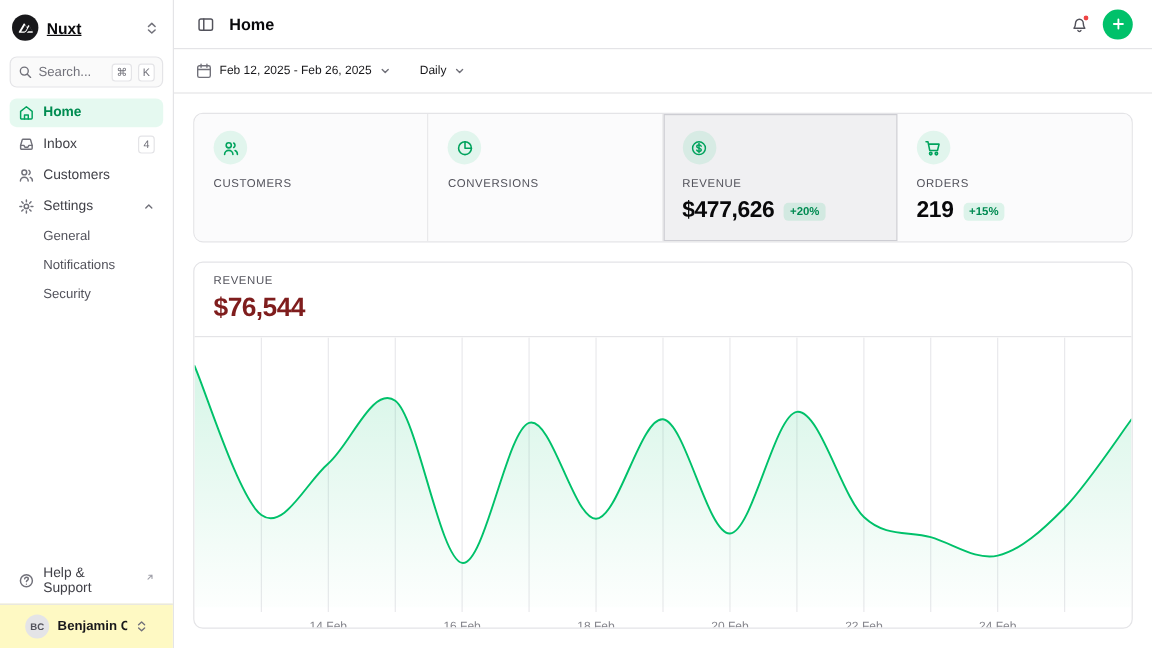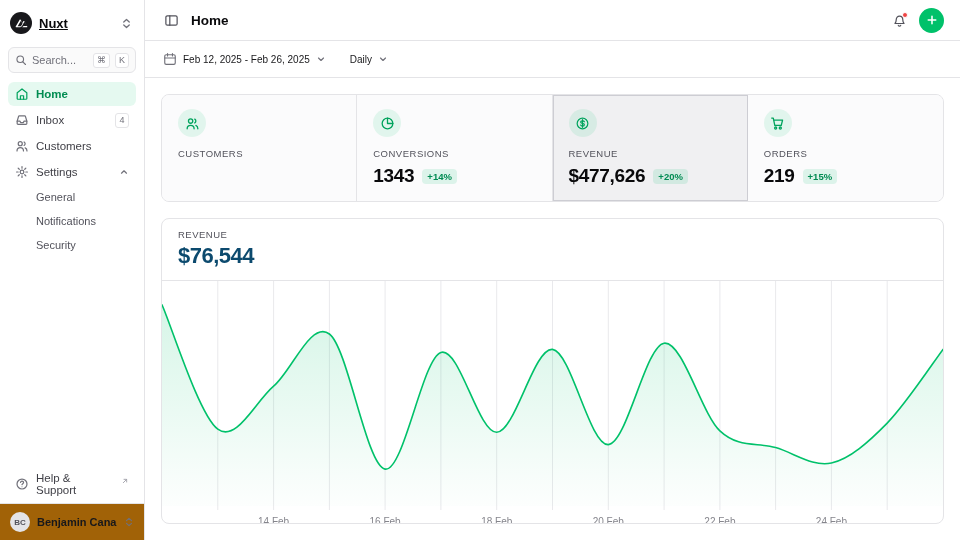--- a/index.html
+++ b/index.html
@@ -46,22 +46,22 @@
     display:flex; align-items:center; height:22px; padding:0 7px 0 28px;
     border-radius:6px; font-size:11px; color:#52525b; cursor:pointer;
   }
   .sb-spacer { flex:1; }
   .foot-item {
     display:flex; align-items:center; gap:7px; height:24px; padding:0 7px;
     border-radius:6px; font-size:11.5px; color:#3f3f46; cursor:pointer; font-weight:500;
   }
   .ext { color:#a1a1aa; margin-left:1px; margin-bottom:6px; }
   .user-row {
-    border-top:1px solid #e4e4e7; margin:7px -8px 0; padding:8px 10px;
-    display:flex; align-items:center; gap:7px; cursor:pointer; background:#a16207;
+    border-top:1px solid #e4e4e7; margin:7px -8px 0; padding:8px 21px;
+    display:flex; align-items:center; gap:7px; cursor:pointer; background:#fef9c3;
   }
   .avatar {
     width:20px; height:20px; border-radius:50%; background:#e4e4e7; color:#52525b;
     font-size:8px; font-weight:700; display:flex; align-items:center; justify-content:center; flex:none;
   }
   .user-name { font-size:11px; font-weight:600; color:#18181b; flex:1; white-space:nowrap; overflow:hidden; }
 
   
   .main { flex:1; min-width:0; display:flex; flex-direction:column; }
   .topbar {
@@ -111,21 +111,21 @@
     padding:2px 5px; border-radius:4px;
   }
 
   
   .chart-card {
     flex:1; min-height:0; border:1px solid #e4e4e7; border-radius:8px;
     display:flex; flex-direction:column; overflow:hidden; background:#fff;
   }
   .chart-head { padding:10px 16px 11px; border-bottom:1px solid #e4e4e7; }
   .chart-label { font-size:9.5px; letter-spacing:0.5px; color:#52525b; text-transform:uppercase; font-weight:500; margin-bottom:3px; }
-  .chart-value { font-size:22px; font-weight:700; letter-spacing:-0.5px; color:#0c4a6e; }
+  .chart-value { font-size:22px; font-weight:700; letter-spacing:-0.5px; color:#7f1d1d; }
   .chart-body { flex:1; min-height:0; overflow:hidden; cursor:crosshair; }
 </style>
 </head>
 <body>
 
 <aside class="sidebar">
 
   <div class="sb-top">
     <span class="logo-circle">
       <svg viewBox="0 0 24 24" width="13" height="13">
@@ -308,24 +308,20 @@
       </div>
 
       <div class="stat">
         <div class="stat-icon">
           <svg viewBox="0 0 16 16" width="15" height="15" fill="none" stroke="currentColor" stroke-width="1.4" stroke-linecap="round" stroke-linejoin="round">
               <path d="M13.7 8A5.7 5.7 0 1 1 8 2.3"></path>
               <path d="M8 2.3A5.7 5.7 0 0 1 13.7 8H8z"></path>
             </svg>
         </div>
         <div class="stat-label">CONVERSIONS</div>
-        <div class="stat-row">
-          <span class="stat-value">1343</span>
-          <span class="delta">+14%</span>
-        </div>
       </div>
 
       <div class="stat selected">
         <div class="stat-icon">
           <svg viewBox="0 0 16 16" width="15" height="15" fill="none" stroke="currentColor" stroke-width="1.3" stroke-linecap="round" stroke-linejoin="round">
               <circle cx="8" cy="8" r="5.7"></circle>
               <path d="M10 6.2c-.3-.7-1-1.1-2-1.1-1.2 0-2 .6-2 1.4 0 1.9 4 1 4 2.9 0 .8-.8 1.4-2 1.4-1 0-1.7-.4-2-1.1"></path>
               <path d="M8 3.9v8.2"></path>
             </svg>
         </div>

